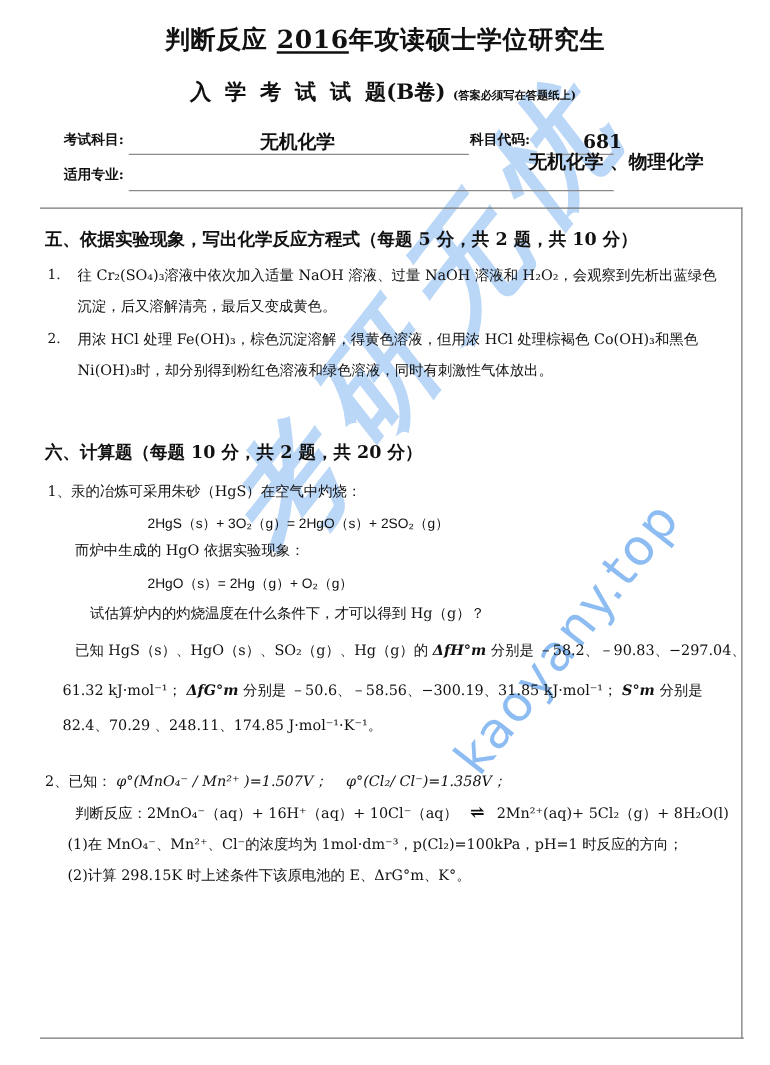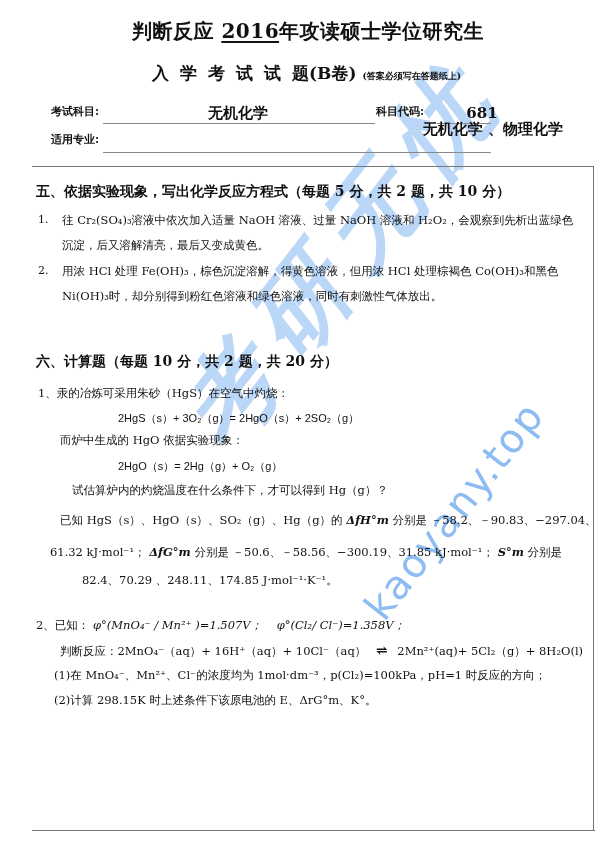--- a/index.html
+++ b/index.html
@@ -168,21 +168,21 @@
   <span class="bi">ΔfH°m</span>
   <span>分别是 －58.2、－90.83、−297.04、</span>
 </div>
 <div class="abs line" style="left:50px; top:545px;">
   <span>61.32 kJ·mol⁻¹；</span>
   <span class="bi">ΔfG°m</span>
   <span>分别是 －50.6、－58.56、−300.19、31.85 kJ·mol⁻¹；</span>
   <span class="bi">S°m</span>
   <span>分别是</span>
 </div>
-<div class="abs line" style="left:50px; top:573px;margin-left:32px;">82.4、70.29 、248.11、174.85 J·mol⁻¹·K⁻¹。</div>
+<div class="abs line" style="left:50px; top:573px;">82.4、70.29 、248.11、174.85 J·mol⁻¹·K⁻¹。</div>
 
 <div class="abs line" style="left:36px; top:618px;">
   <span>2、已知：</span>
   <span class="ital">φ°(MnO₄⁻ / Mn²⁺ )=1.507V；</span>
   &nbsp;&nbsp;
   <span class="ital">φ°(Cl₂/ Cl⁻)=1.358V；</span>
 </div>
 
 <div class="abs line" style="left:60px; top:643px;">
   <span>判断反应：</span><span>2MnO₄⁻（aq）+ 16H⁺（aq）+ 10Cl⁻（aq）</span>

